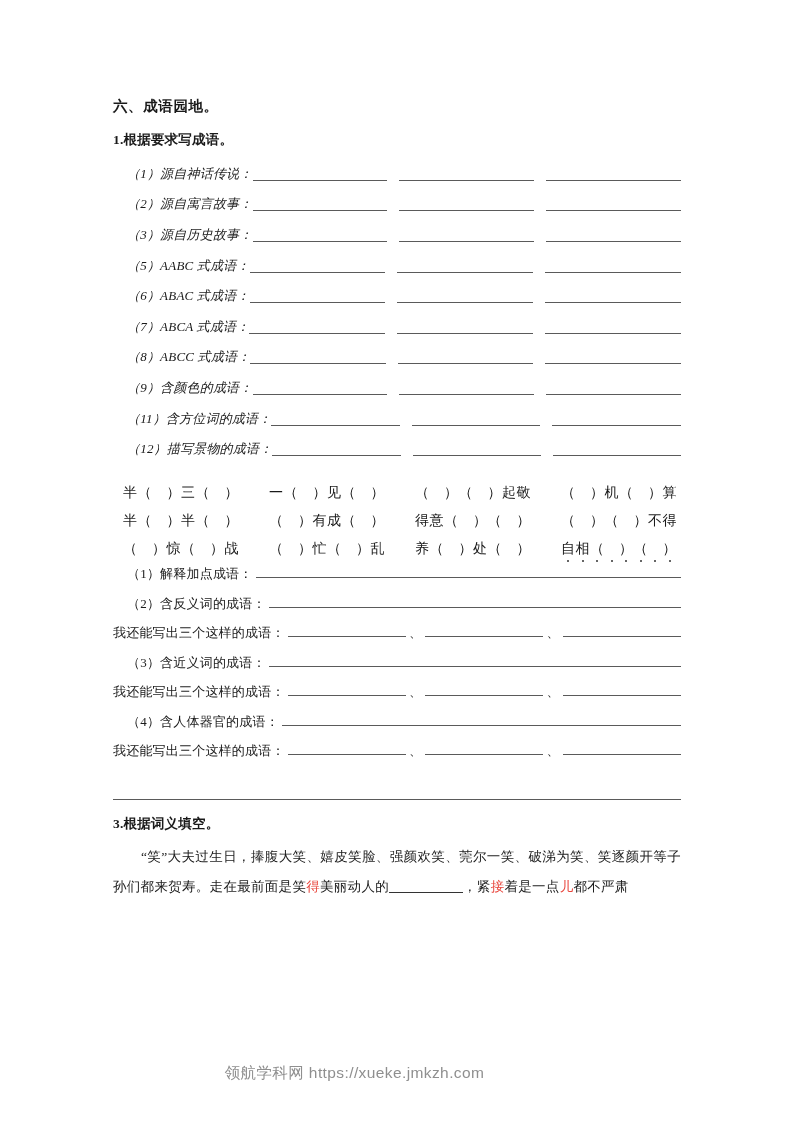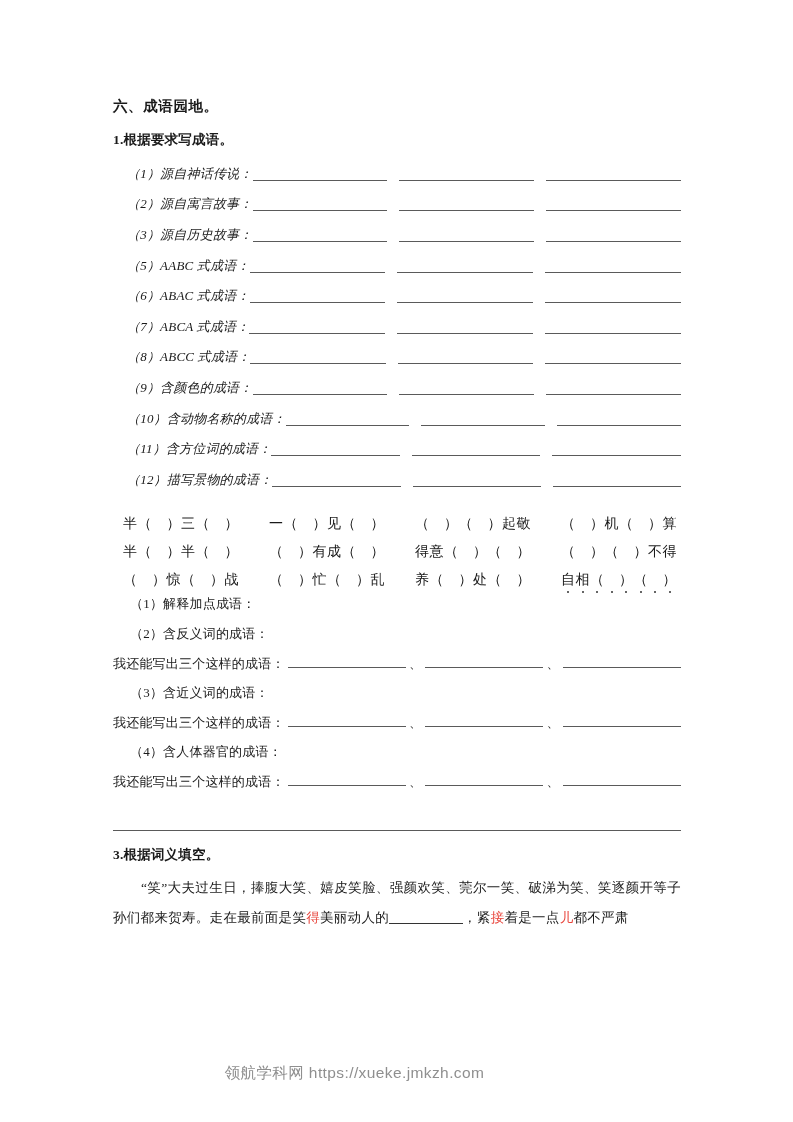--- a/index.html
+++ b/index.html
@@ -113,21 +113,21 @@
 
   
   .sub-row {
     display: flex;
     align-items: baseline;
     font-size: 13px;
     height: 29.5px;
     letter-spacing: 0.2px;
     white-space: nowrap;
   }
-  .sub-row.indent { padding-left: 14px; flex-direction: column; }
+  .sub-row.indent { padding-left: 14px; }
   .rule {
     flex: 1 1 auto;
     border-bottom: 1.3px solid #5a5a5a;
     height: 13px;
     margin-left: 3px;
   }
   .triple {
     display: flex;
     flex: 1 1 auto;
     align-items: baseline;
@@ -254,28 +254,20 @@
         </div>
         <div class="fill-row">
           <span class="fill-label">（9）含颜色的成语：</span>
           <span class="blanks blanks-offset">
             <span class="blank"></span>
             <span class="blank"></span>
             <span class="blank"></span>
           </span>
         </div>
         <div class="fill-row">
-          <span class="fill-label">（10）含动物名称的成语：</span>
-          <span class="blanks blanks-offset-10">
-            <span class="blank"></span>
-            <span class="blank"></span>
-            <span class="blank"></span>
-          </span>
-        </div>
-        <div class="fill-row">
           <span class="fill-label">（11）含方位词的成语：</span>
           <span class="blanks blanks-offset">
             <span class="blank"></span>
             <span class="blank"></span>
             <span class="blank"></span>
           </span>
         </div>
         <div class="fill-row">
           <span class="fill-label">（12）描写景物的成语：</span>
           <span class="blanks blanks-offset">

